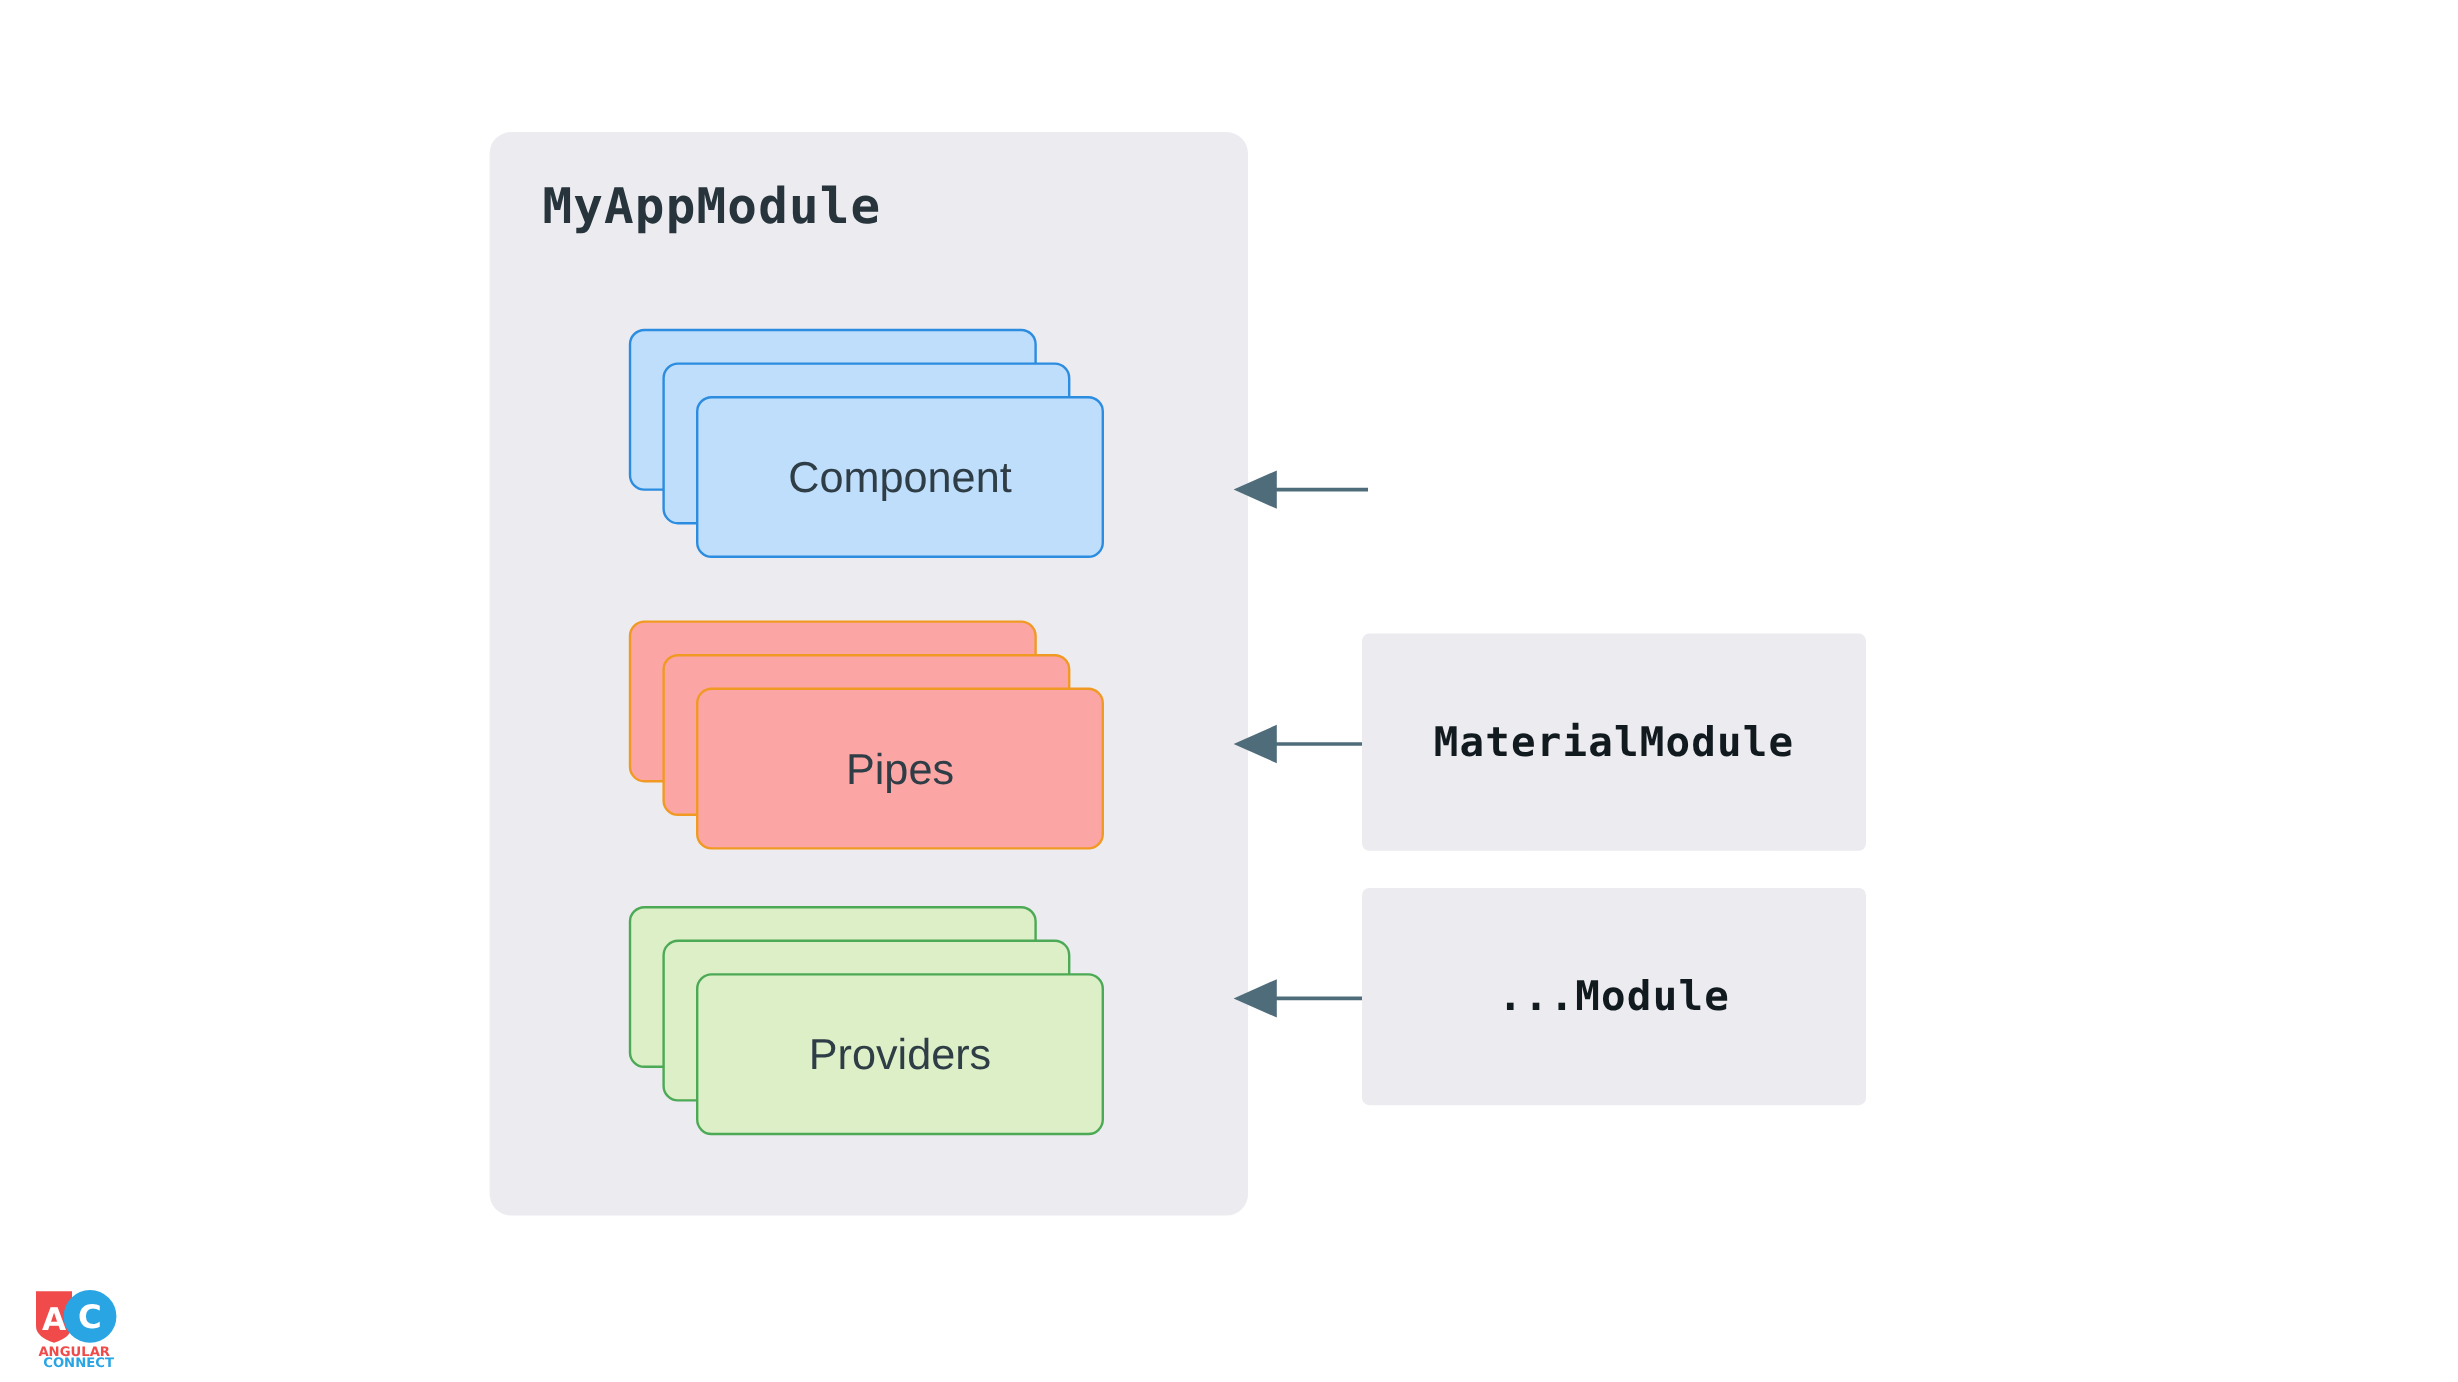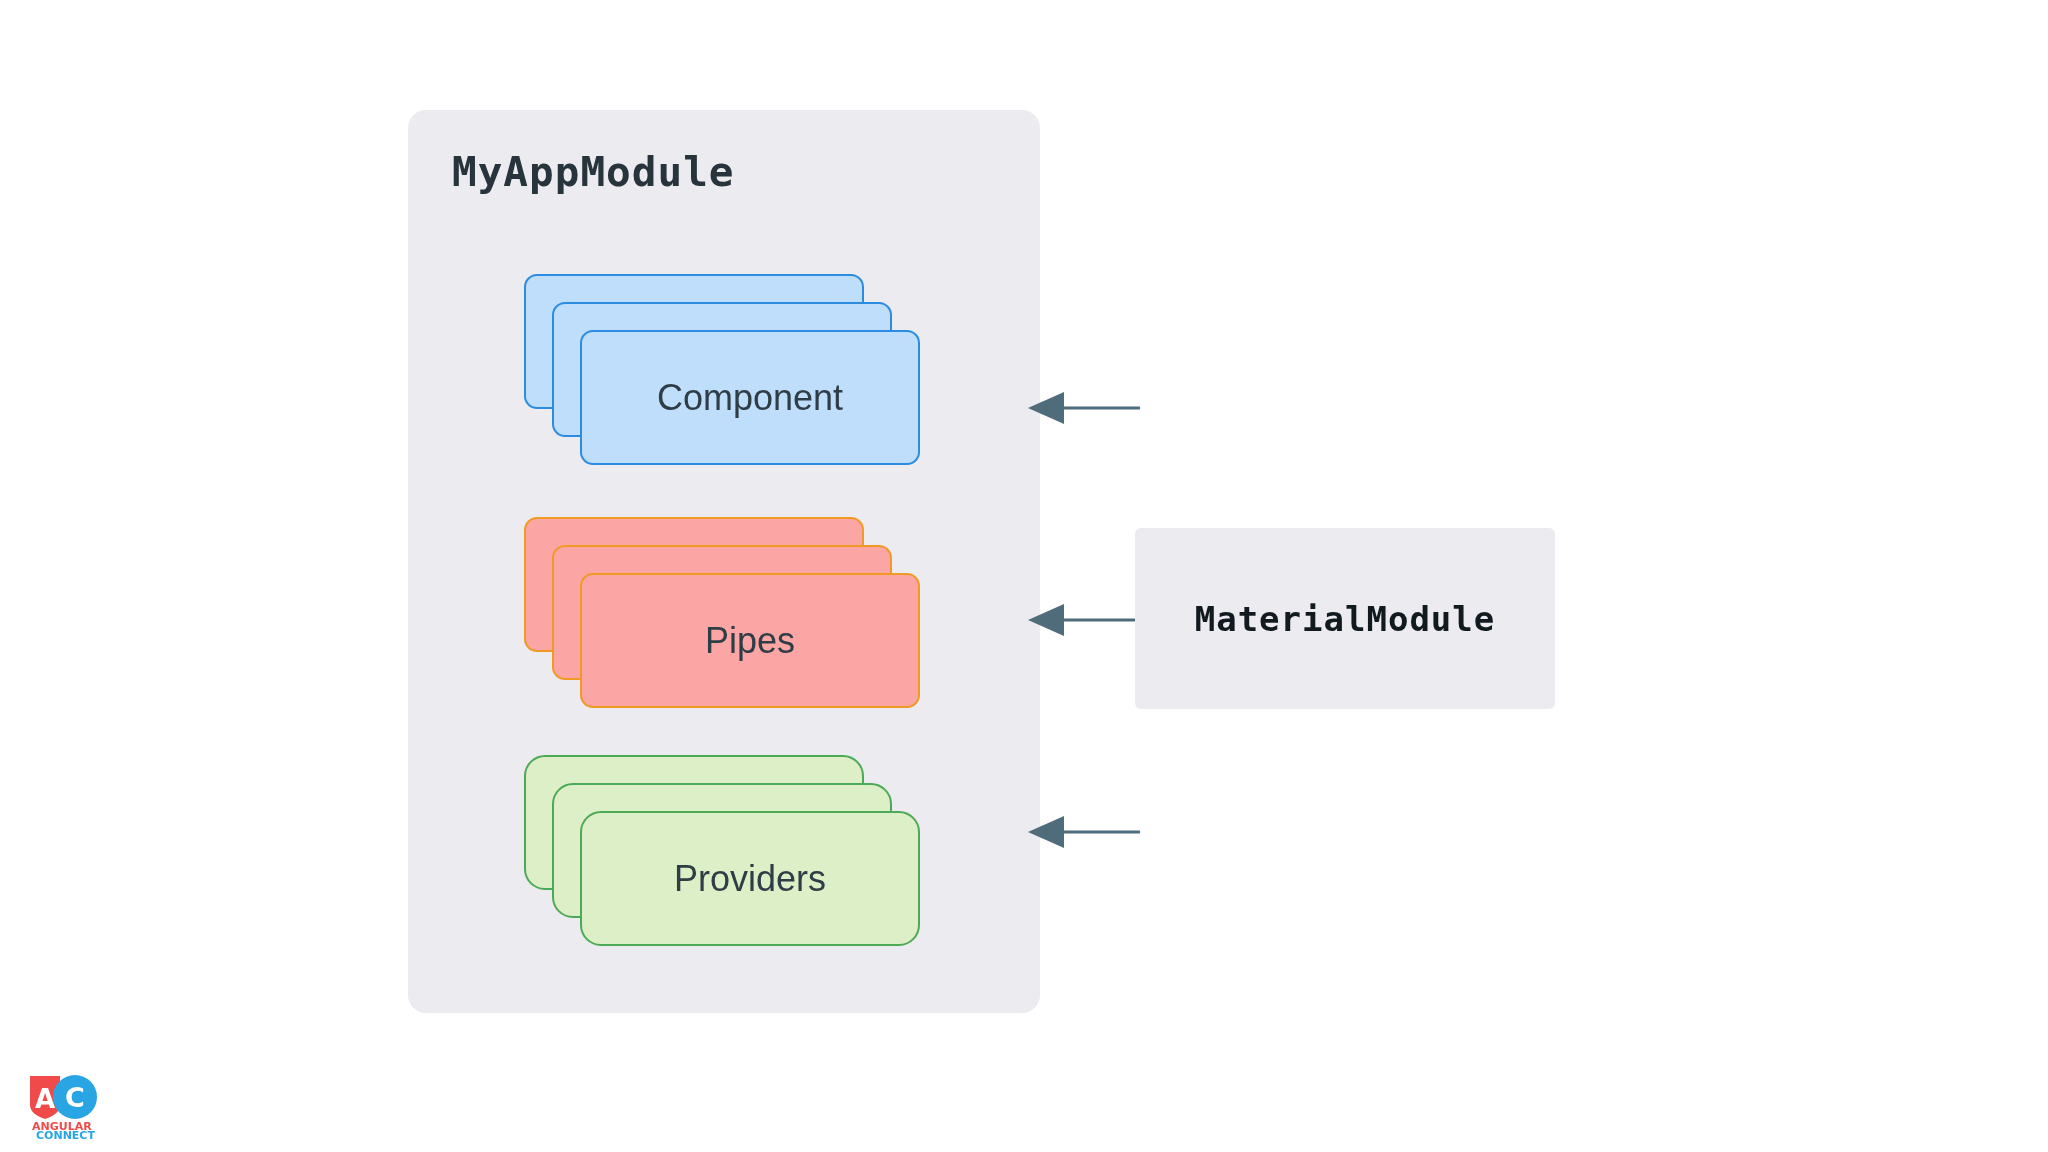--- a/index.html
+++ b/index.html
@@ -72,21 +72,21 @@
     text-align: center;
     font-family: "Liberation Sans", sans-serif;
     font-size: 36px;
     color: #2f3e46;
     white-space: nowrap;
   }
 
   
   .stack.blue  .card { background: #bfdefb; border-color: #2b8ce0; }
   .stack.orange .card { background: #fca5a5; border-color: #f09a24; }
-  .stack.green .card { background: #dcefc7; border-color: #4caa56; border-radius: 21px; }
+  .stack.green .card { background: #dcefc7; border-color: #4caa56; }
 
   
   .stack.s-component { left: 116px; top: 164px; }
   .stack.s-pipes     { left: 116px; top: 407px; }
   .stack.s-providers { left: 116px; top: 645px; }
 
   
   .ext-module {
     position: absolute;
     left: 1135px;
@@ -182,20 +182,23 @@
   <div class="arrow a3">
     <svg width="112" height="34" viewBox="0 0 112 34">
       <line x1="34" y1="17" x2="112" y2="17" stroke="#4f6c7a" stroke-width="3"></line>
       <polygon points="0,17 36,1 36,33" fill="#4f6c7a"></polygon>
     </svg>
   </div>
 
   <div class="ext-module m2">
     <div class="ext-label">MaterialModule</div>
   </div>
+  <div class="ext-module m3">
+    <div class="ext-label">...Module</div>
+  </div>
 
   <div class="logo">
     <svg width="90" height="68" viewBox="0 0 90 68">
 
       <path d="M10 4 L40 4 L40 33 Q40 42 25 47 Q10 42 10 33 Z" fill="#f04a4a"></path>
       <text x="25" y="36" font-family="&quot;DejaVu Sans&quot;, sans-serif" font-size="26" font-weight="bold" fill="#ffffff" text-anchor="middle">A</text>
 
       <circle cx="55" cy="25" r="22" fill="#29a5e3"></circle>
       <text x="55" y="35" font-family="&quot;DejaVu Sans&quot;, sans-serif" font-size="27" font-weight="bold" fill="#ffffff" text-anchor="middle">C</text>
 

